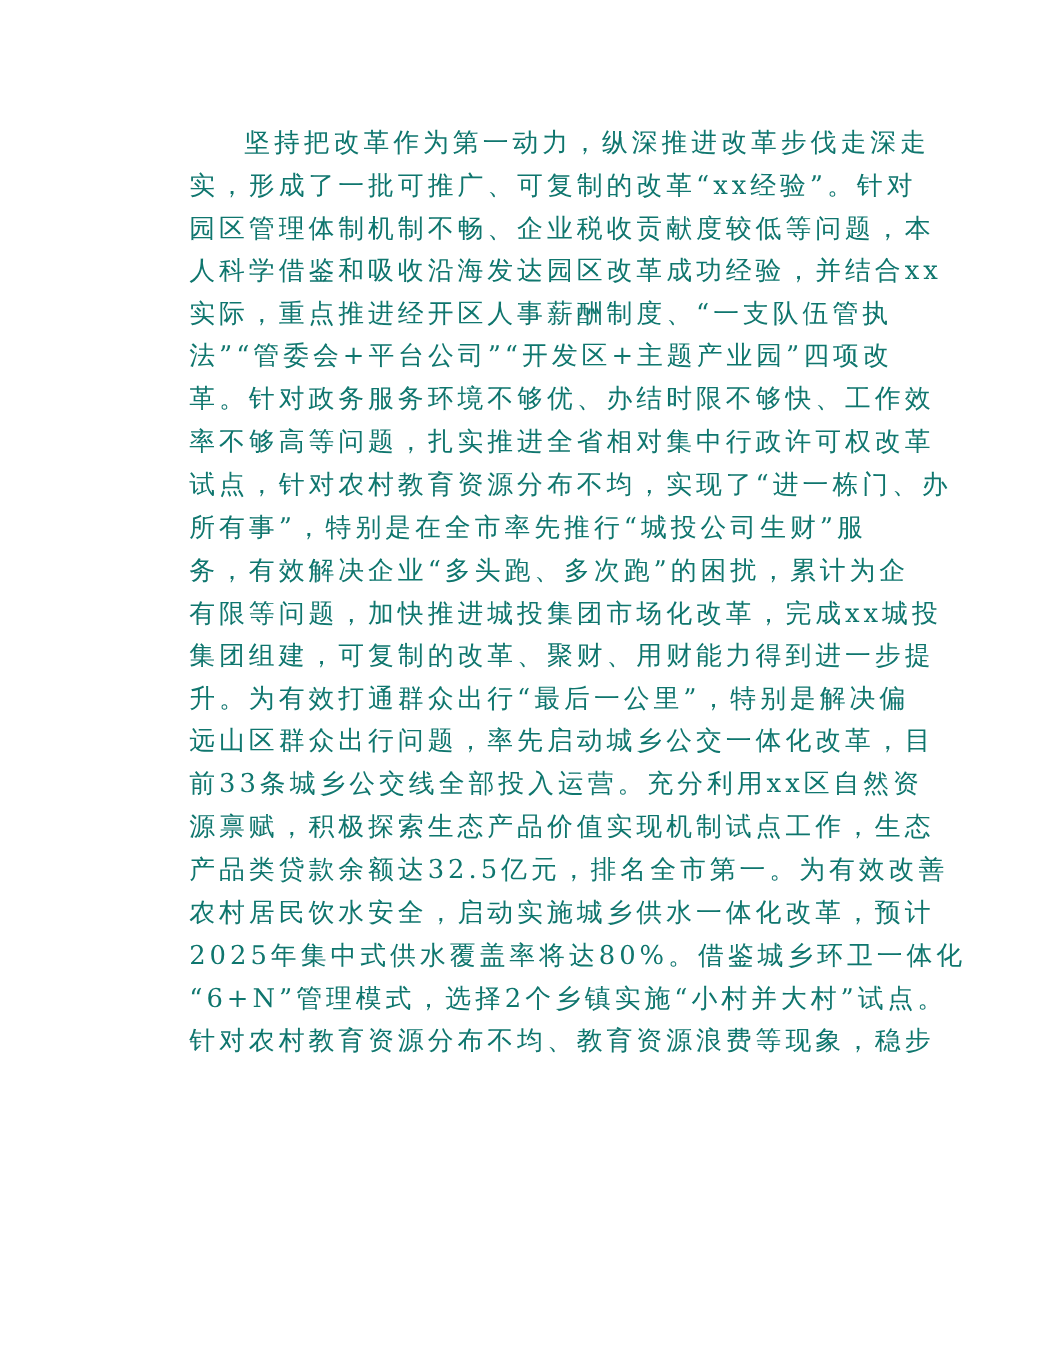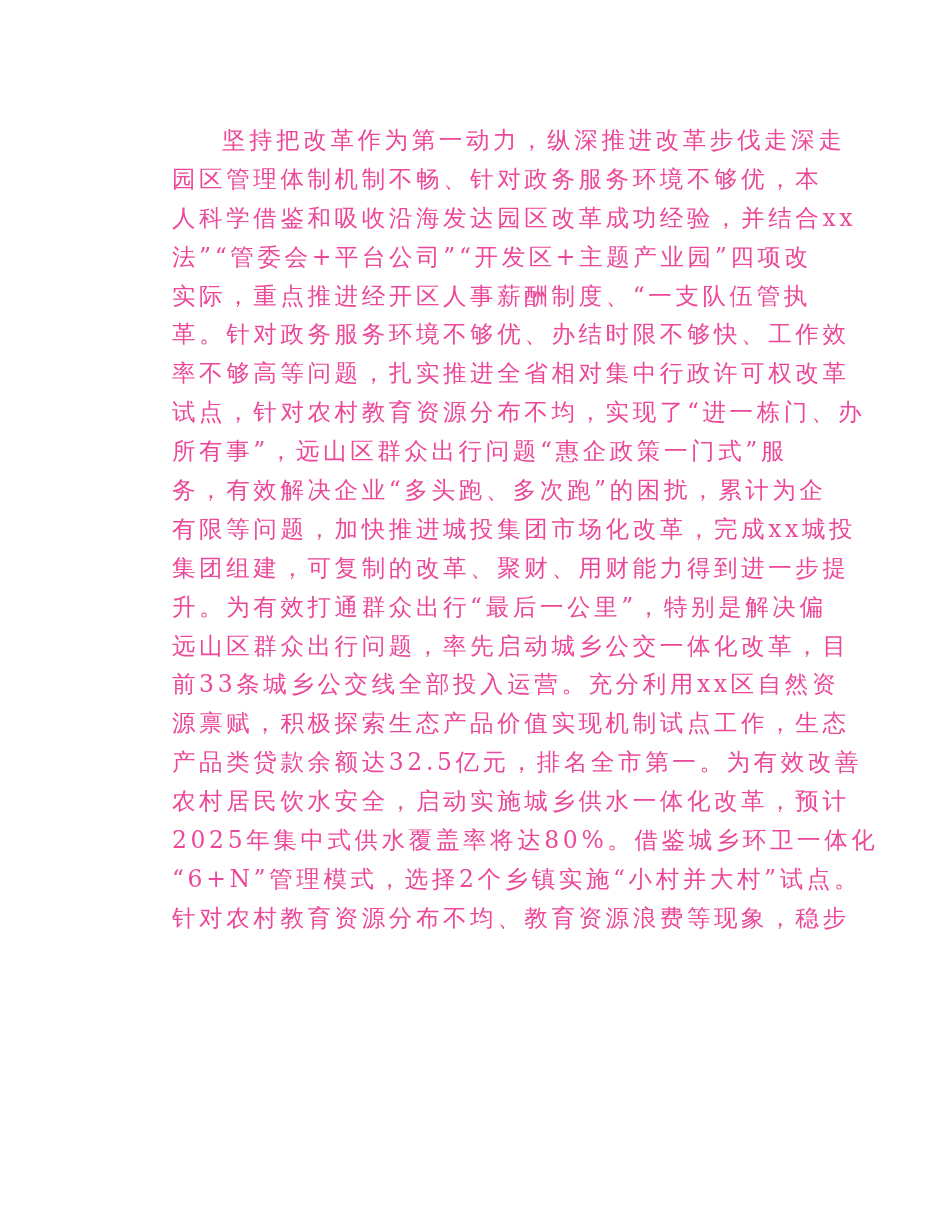--- a/index.html
+++ b/index.html
@@ -1,44 +1,45 @@
 <!DOCTYPE html>
 <html><head>
 <meta charset="utf-8">
 <style>
   html, body { margin: 0; padding: 0; background: #ffffff; }
   body { width: 950px; height: 1230px; position: relative; overflow: hidden; }
   .page {
     position: absolute; left: 0; top: 0; width: 950px; height: 1230px; background: #fff;
   }
   .body-text {
-    position: absolute; left: 172px; top: 121px; width: 650px;
+    position: absolute; left: 172px; top: 110px; width: 650px;
     font-family: "DejaVu Serif", "Liberation Serif", serif;
-    font-size: 23.5px; color: #ec4899;
+    font-size: 23.5px; color: #0f766e;
   }
   .line {
     display: block; height: 38.9px; line-height: 38.9px;
     white-space: nowrap; letter-spacing: 3.6px;
   }
   .line.indent { padding-left: 50px; }
 </style>
 </head>
 <body>
 
 <div class="page">
   <div class="body-text">
     <span class="line indent">坚持把改革作为第一动力，纵深推进改革步伐走深走</span>
-    <span class="line">园区管理体制机制不畅、针对政务服务环境不够优，本</span>
+    <span class="line">实，形成了一批可推广、可复制的改革“xx经验”。针对</span>
+    <span class="line">园区管理体制机制不畅、企业税收贡献度较低等问题，本</span>
     <span class="line">人科学借鉴和吸收沿海发达园区改革成功经验，并结合xx</span>
+    <span class="line">实际，重点推进经开区人事薪酬制度、“一支队伍管执</span>
     <span class="line">法”“管委会+平台公司”“开发区+主题产业园”四项改</span>
-    <span class="line">实际，重点推进经开区人事薪酬制度、“一支队伍管执</span>
     <span class="line">革。针对政务服务环境不够优、办结时限不够快、工作效</span>
     <span class="line">率不够高等问题，扎实推进全省相对集中行政许可权改革</span>
     <span class="line">试点，针对农村教育资源分布不均，实现了“进一栋门、办</span>
-    <span class="line">所有事”，远山区群众出行问题“惠企政策一门式”服</span>
+    <span class="line">所有事”，特别是在全市率先推行“城投公司生财”服</span>
     <span class="line">务，有效解决企业“多头跑、多次跑”的困扰，累计为企</span>
     <span class="line">有限等问题，加快推进城投集团市场化改革，完成xx城投</span>
     <span class="line">集团组建，可复制的改革、聚财、用财能力得到进一步提</span>
     <span class="line">升。为有效打通群众出行“最后一公里”，特别是解决偏</span>
     <span class="line">远山区群众出行问题，率先启动城乡公交一体化改革，目</span>
     <span class="line">前33条城乡公交线全部投入运营。充分利用xx区自然资</span>
     <span class="line">源禀赋，积极探索生态产品价值实现机制试点工作，生态</span>
     <span class="line">产品类贷款余额达32.5亿元，排名全市第一。为有效改善</span>
     <span class="line">农村居民饮水安全，启动实施城乡供水一体化改革，预计</span>
     <span class="line">2025年集中式供水覆盖率将达80%。借鉴城乡环卫一体化</span>

